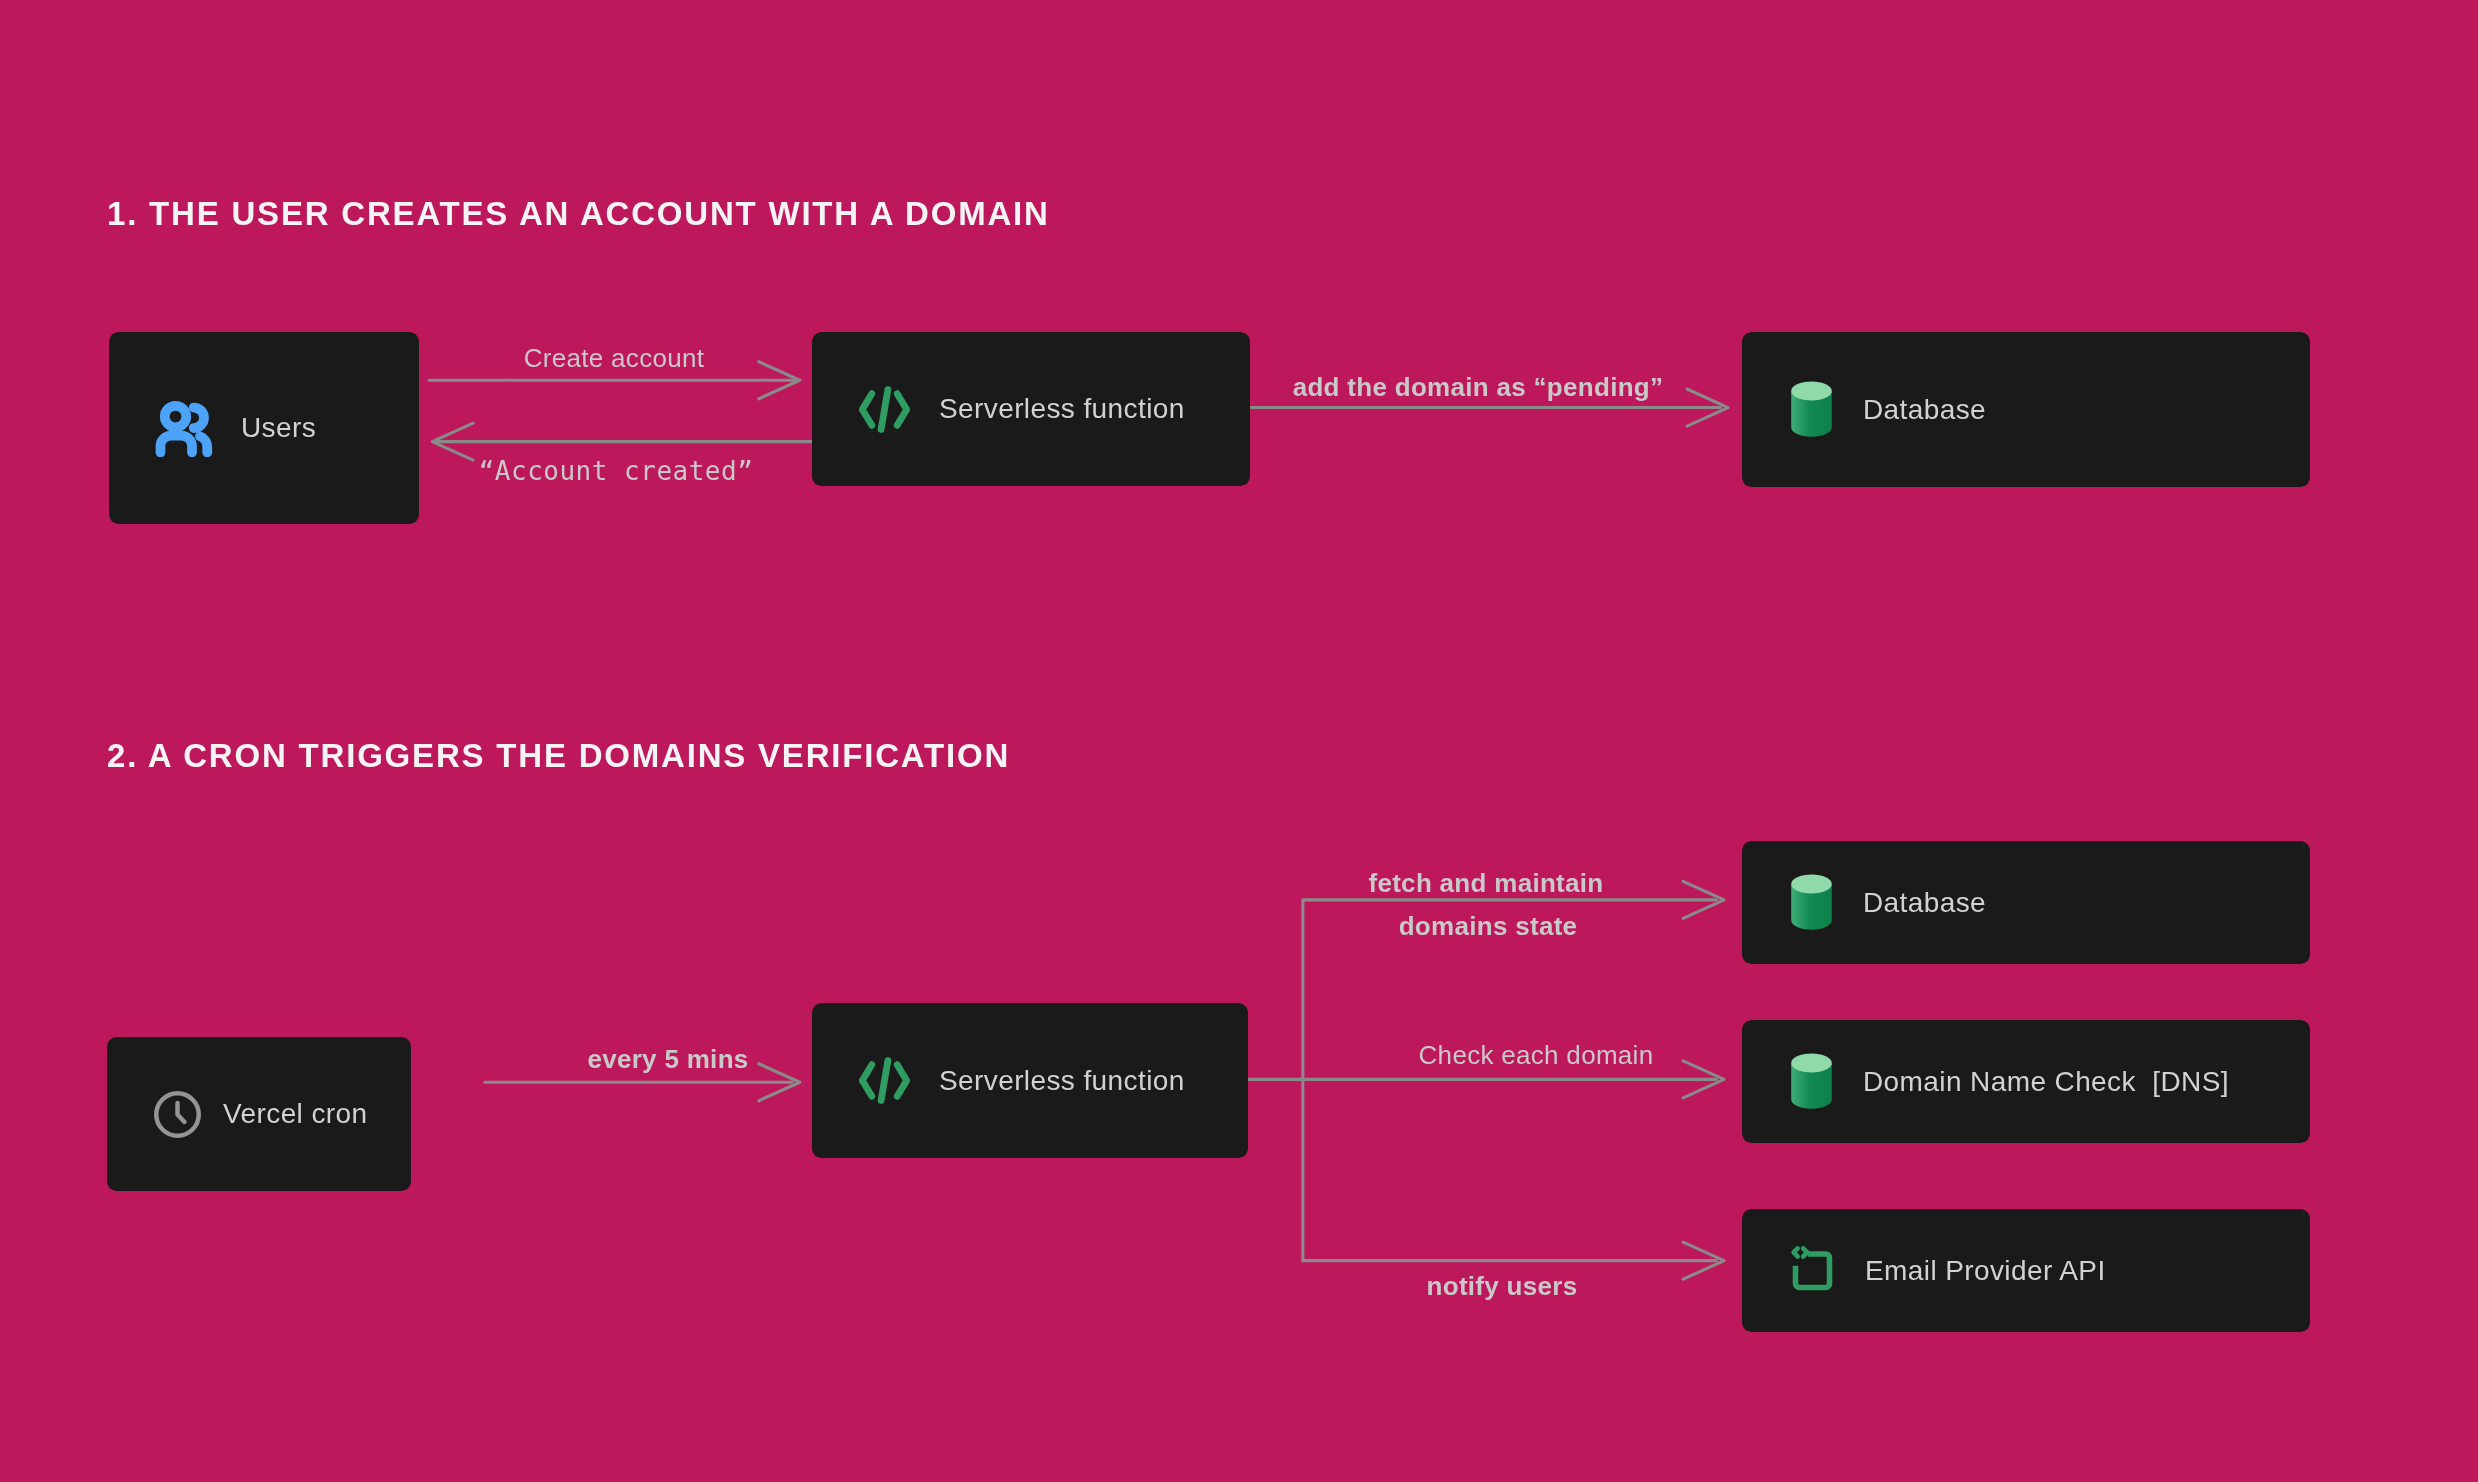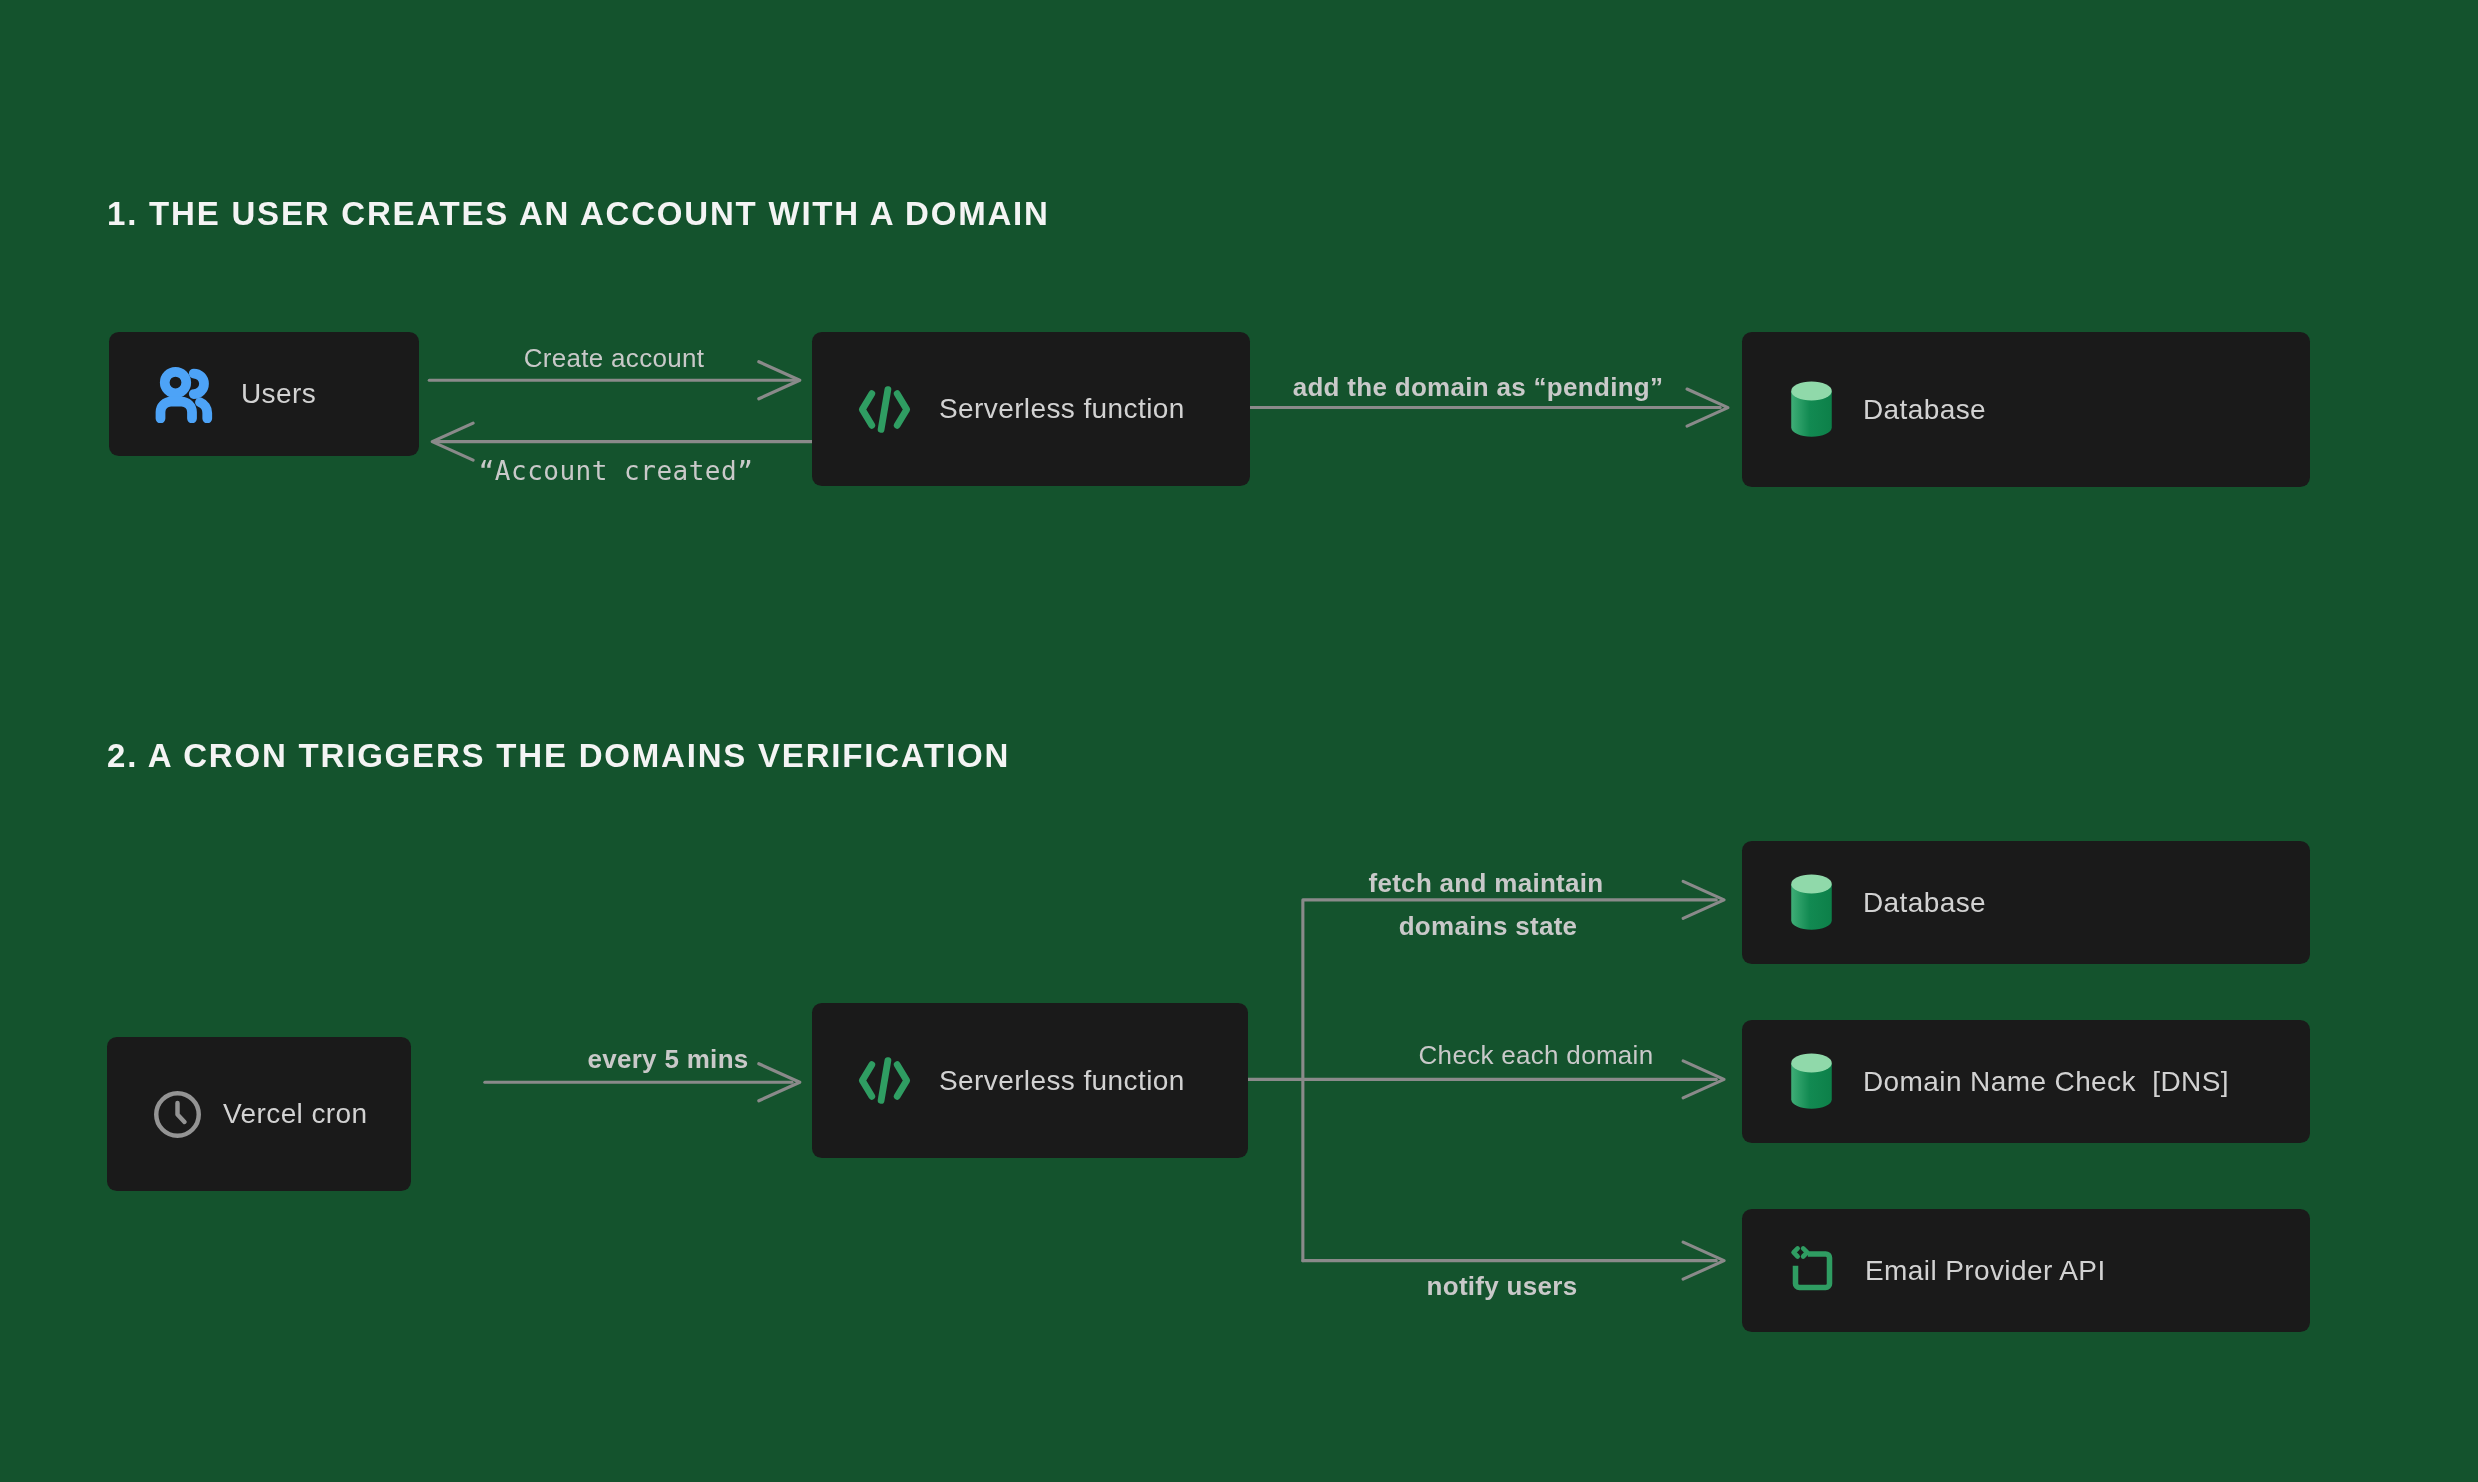--- a/index.html
+++ b/index.html
@@ -4,21 +4,21 @@
 <style>
   html, body {
     margin: 0;
     padding: 0;
     background: #000000;
   }
   .canvas {
     position: relative;
     width: 2478px;
     height: 1482px;
-    background: #14532d;
+    background: #be185d;
     font-family: "Liberation Sans", sans-serif;
     overflow: hidden;
   }
   .connectors {
     position: absolute;
     left: 0;
     top: 0;
     pointer-events: none;
   }
   .section-title {
@@ -112,21 +112,21 @@
       <g>
         <line x1="1336" y1="1293" x2="1760" y2="1293"></line>
         <polyline points="1726,1274 1768,1293 1726,1312"></polyline>
       </g>
     </g>
   </svg>
 
   <div class="section-title" style="left:107px; top:195px;">1. THE USER CREATES AN ACCOUNT WITH A DOMAIN</div>
   <div class="section-title" style="left:107px; top:737px;">2. A CRON TRIGGERS THE DOMAINS VERIFICATION</div>
 
-  <div class="node" style="left:109px; top:332px; width:310px; height:124px;">
+  <div class="node" style="left:109px; top:332px; width:310px; height:192px;">
     <span class="icon">
       <svg width="60" height="57" viewBox="0 0 24 22" fill="none" stroke="#4da3f7" stroke-width="3.9" stroke-linecap="round" stroke-linejoin="round">
         <circle cx="8.6" cy="6.2" r="4.3"></circle>
         <path d="M2.6 20.6 v-2.6 a4.2 4.2 0 0 1 4.2 -4.2 h4.2 a4.2 4.2 0 0 1 4.2 4.2 v2.6"></path>
         <path d="M15.9 2.6 a4.1 4.1 0 0 1 0 8.2"></path>
         <path d="M18.4 14.1 a4.6 4.6 0 0 1 2.9 4.3 v2.2"></path>
       </svg>
     </span>
     <span class="node-label">Users</span>
   </div>

